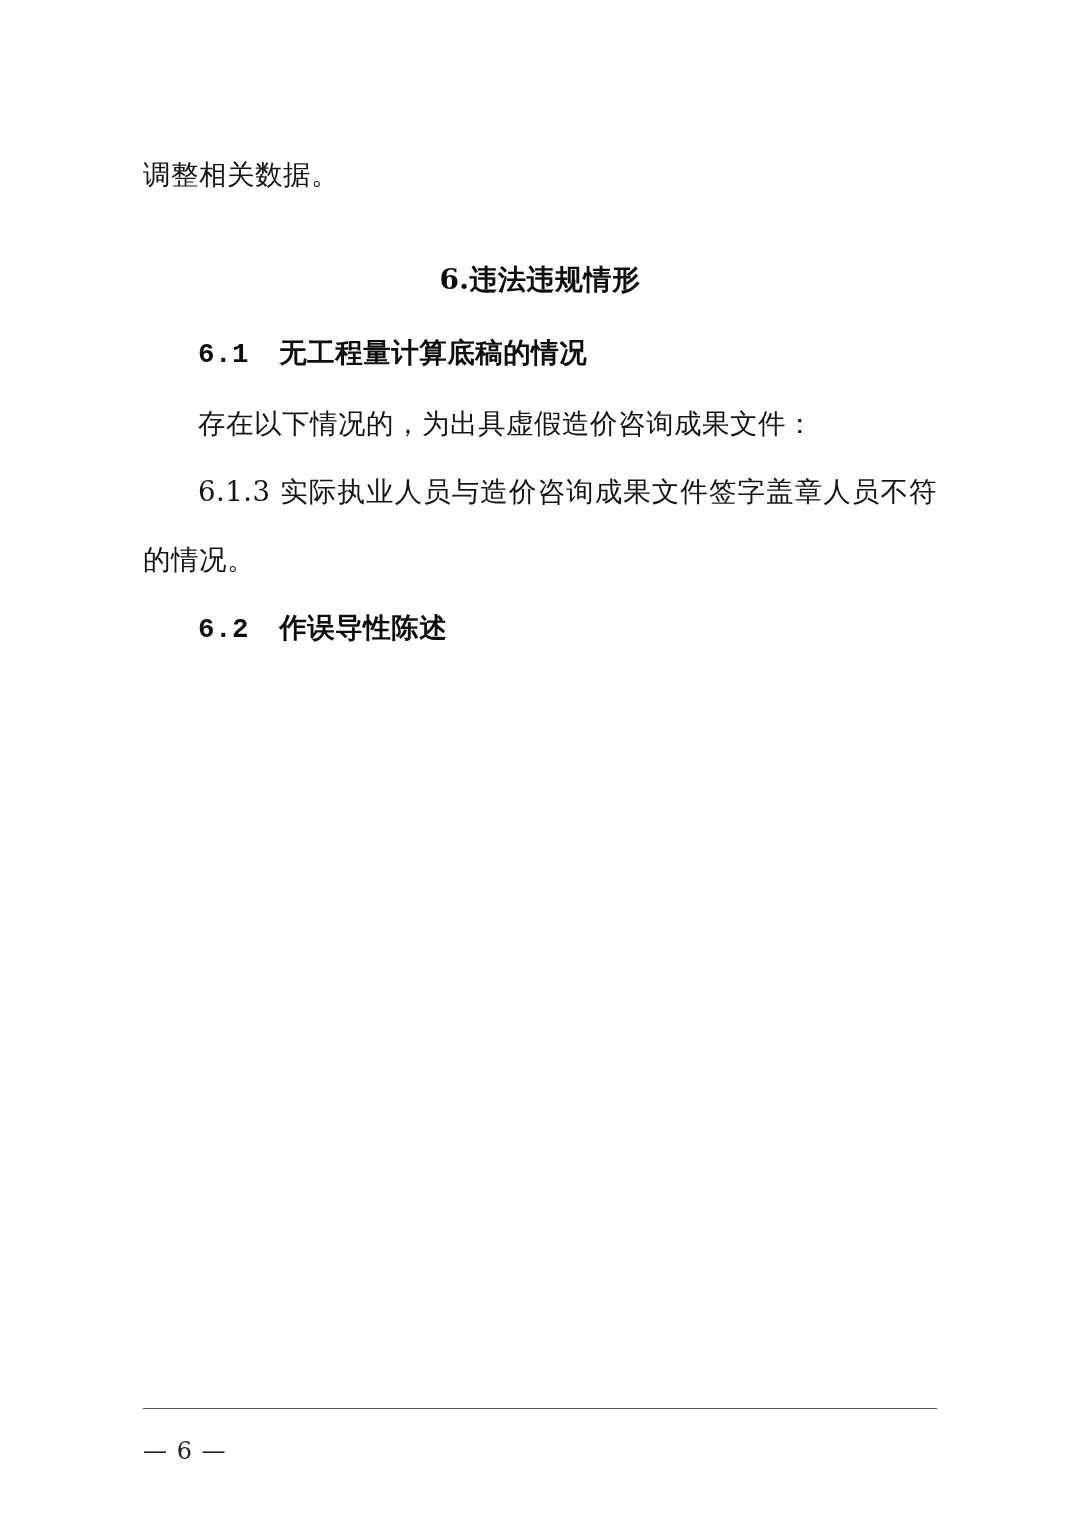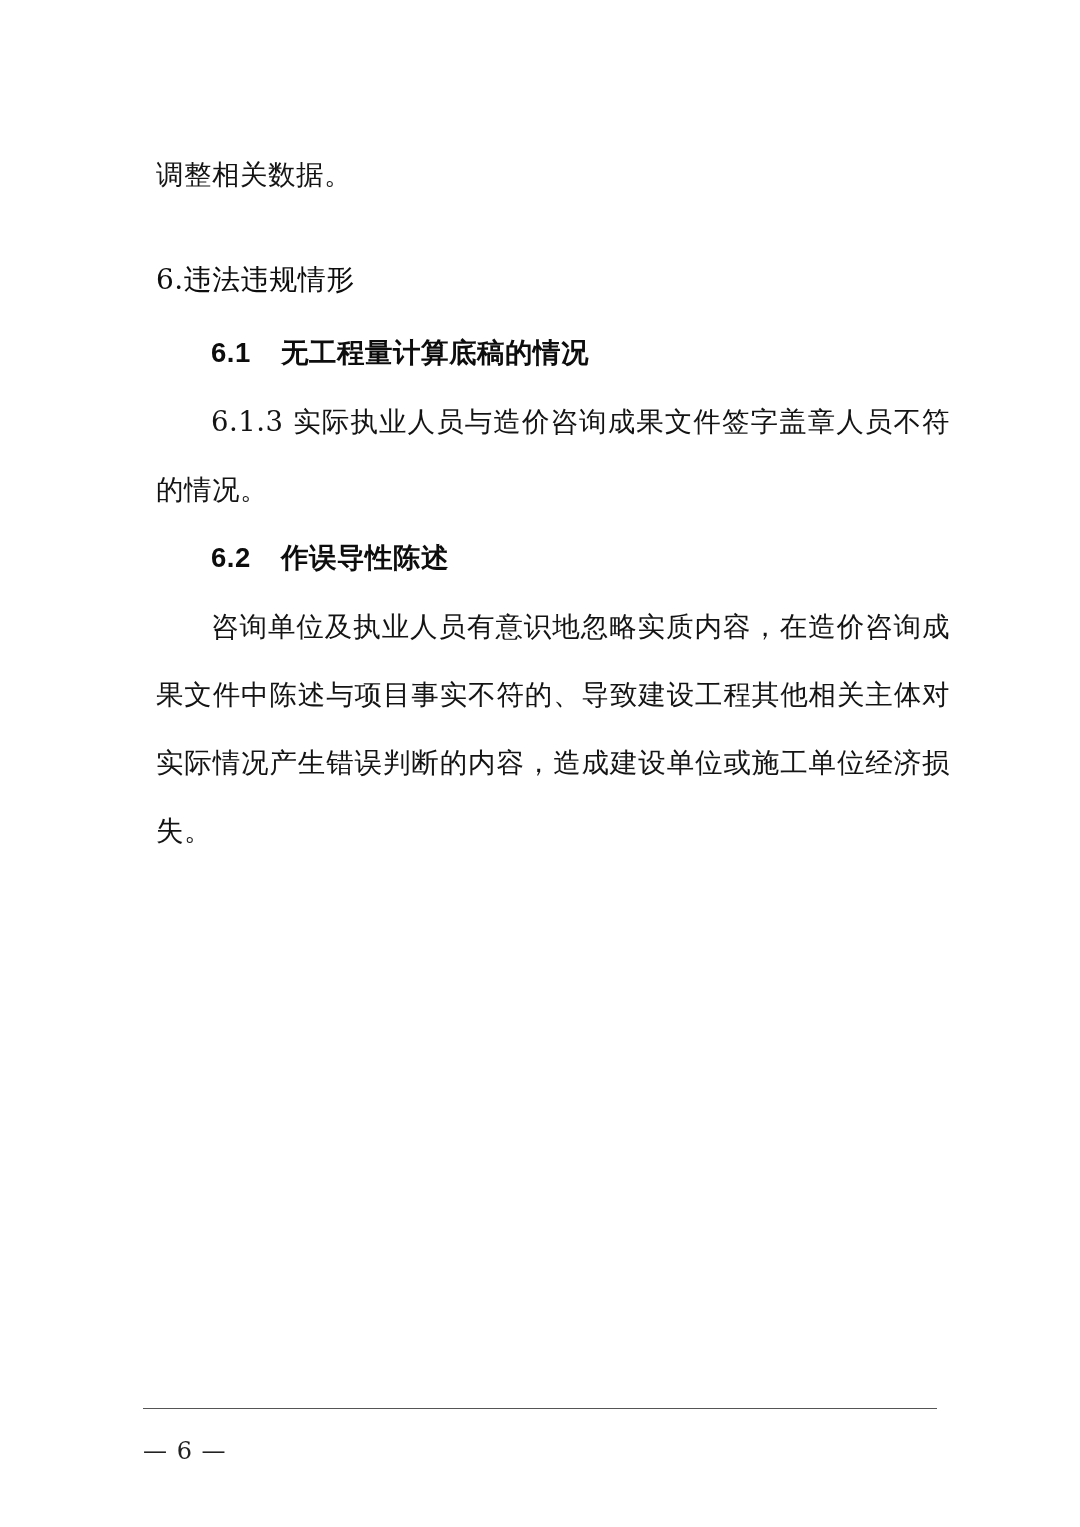--- a/index.html
+++ b/index.html
@@ -13,57 +13,58 @@
     height: 1527px;
     margin: 0 auto;
     background: #ffffff;
     box-sizing: border-box;
     font-family: "DejaVu Serif", "Liberation Serif", serif;
     color: #111111;
     overflow: hidden;
   }
   .content {
     position: absolute;
-    left: 156px;
+    left: 143px;
     top: 140px;
     width: 794px;
   }
   .para {
     font-size: 27.5px;
     line-height: 68px;
     letter-spacing: 0.5px;
     text-align: justify;
     text-justify: inter-ideograph;
     margin: 0;
     color: #141414;
   }
   .indent {
     text-indent: 2em;
   }
   .section-title {
     font-size: 28px;
-    font-weight: normal;
+    font-weight: bold;
+    text-align: center;
     line-height: 68px;
     margin: 0;
     padding-top: 38px;
     padding-bottom: 4px;
     letter-spacing: 0.5px;
     color: #0d0d0d;
   }
   .sub-title {
     font-size: 27.5px;
     font-weight: bold;
     line-height: 68px;
     margin: 0;
     text-indent: 2em;
     letter-spacing: 0.5px;
     color: #0d0d0d;
   }
   .sub-title .num {
-    font-family: Liberation Sans, sans-serif;
+    font-family: Liberation Mono, monospace;
     font-weight: bold;
   }
   .footer-rule {
     position: absolute;
     left: 143px;
     width: 794px;
     bottom: 118px;
     border-top: 1px solid #555;
     height: 0;
   }
@@ -86,32 +87,32 @@
     <p class="para">调整相关数据。</p>
 
     <h2 class="section-title">6.违法违规情形</h2>
 
     <h3 class="sub-title">
       <span class="num">6.1</span>
       &nbsp;
       <span>无工程量计算底稿的情况</span>
     </h3>
 
+    <p class="para indent">存在以下情况的，为出具虚假造价咨询成果文件：</p>
 
 
 
     <p class="para indent">6.1.3 实际执业人员与造价咨询成果文件签字盖章人员不符的情况。</p>
 
     <h3 class="sub-title">
       <span class="num">6.2</span>
       &nbsp;
       <span>作误导性陈述</span>
     </h3>
 
-    <p class="para indent">咨询单位及执业人员有意识地忽略实质内容，在造价咨询成果文件中陈述与项目事实不符的、导致建设工程其他相关主体对实际情况产生错误判断的内容，造成建设单位或施工单位经济损失。</p>
 
 
 
   </div>
 
   <div class="footer-rule"></div>
   <div class="page-number">— 6 —</div>
 </div>
 
 </body></html>

